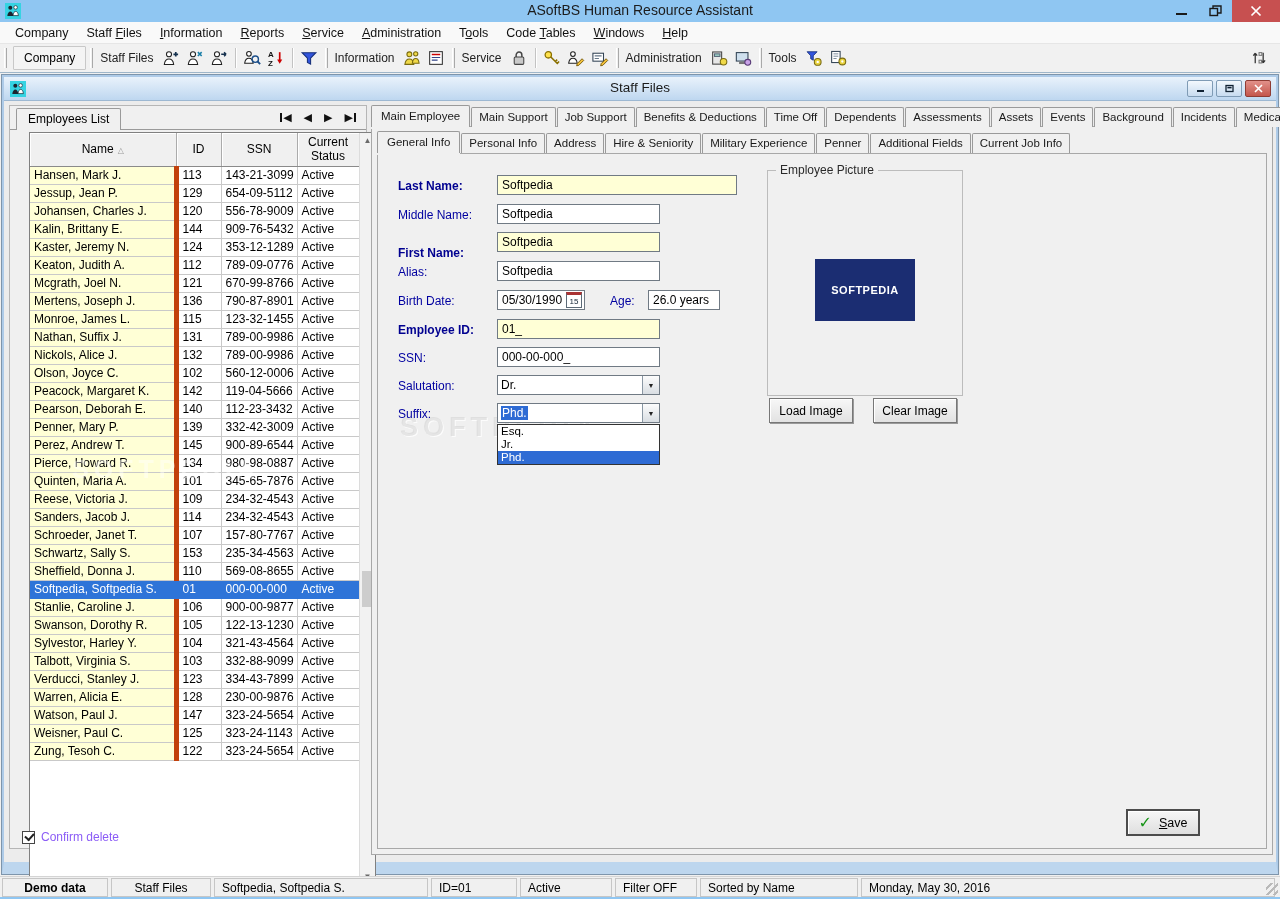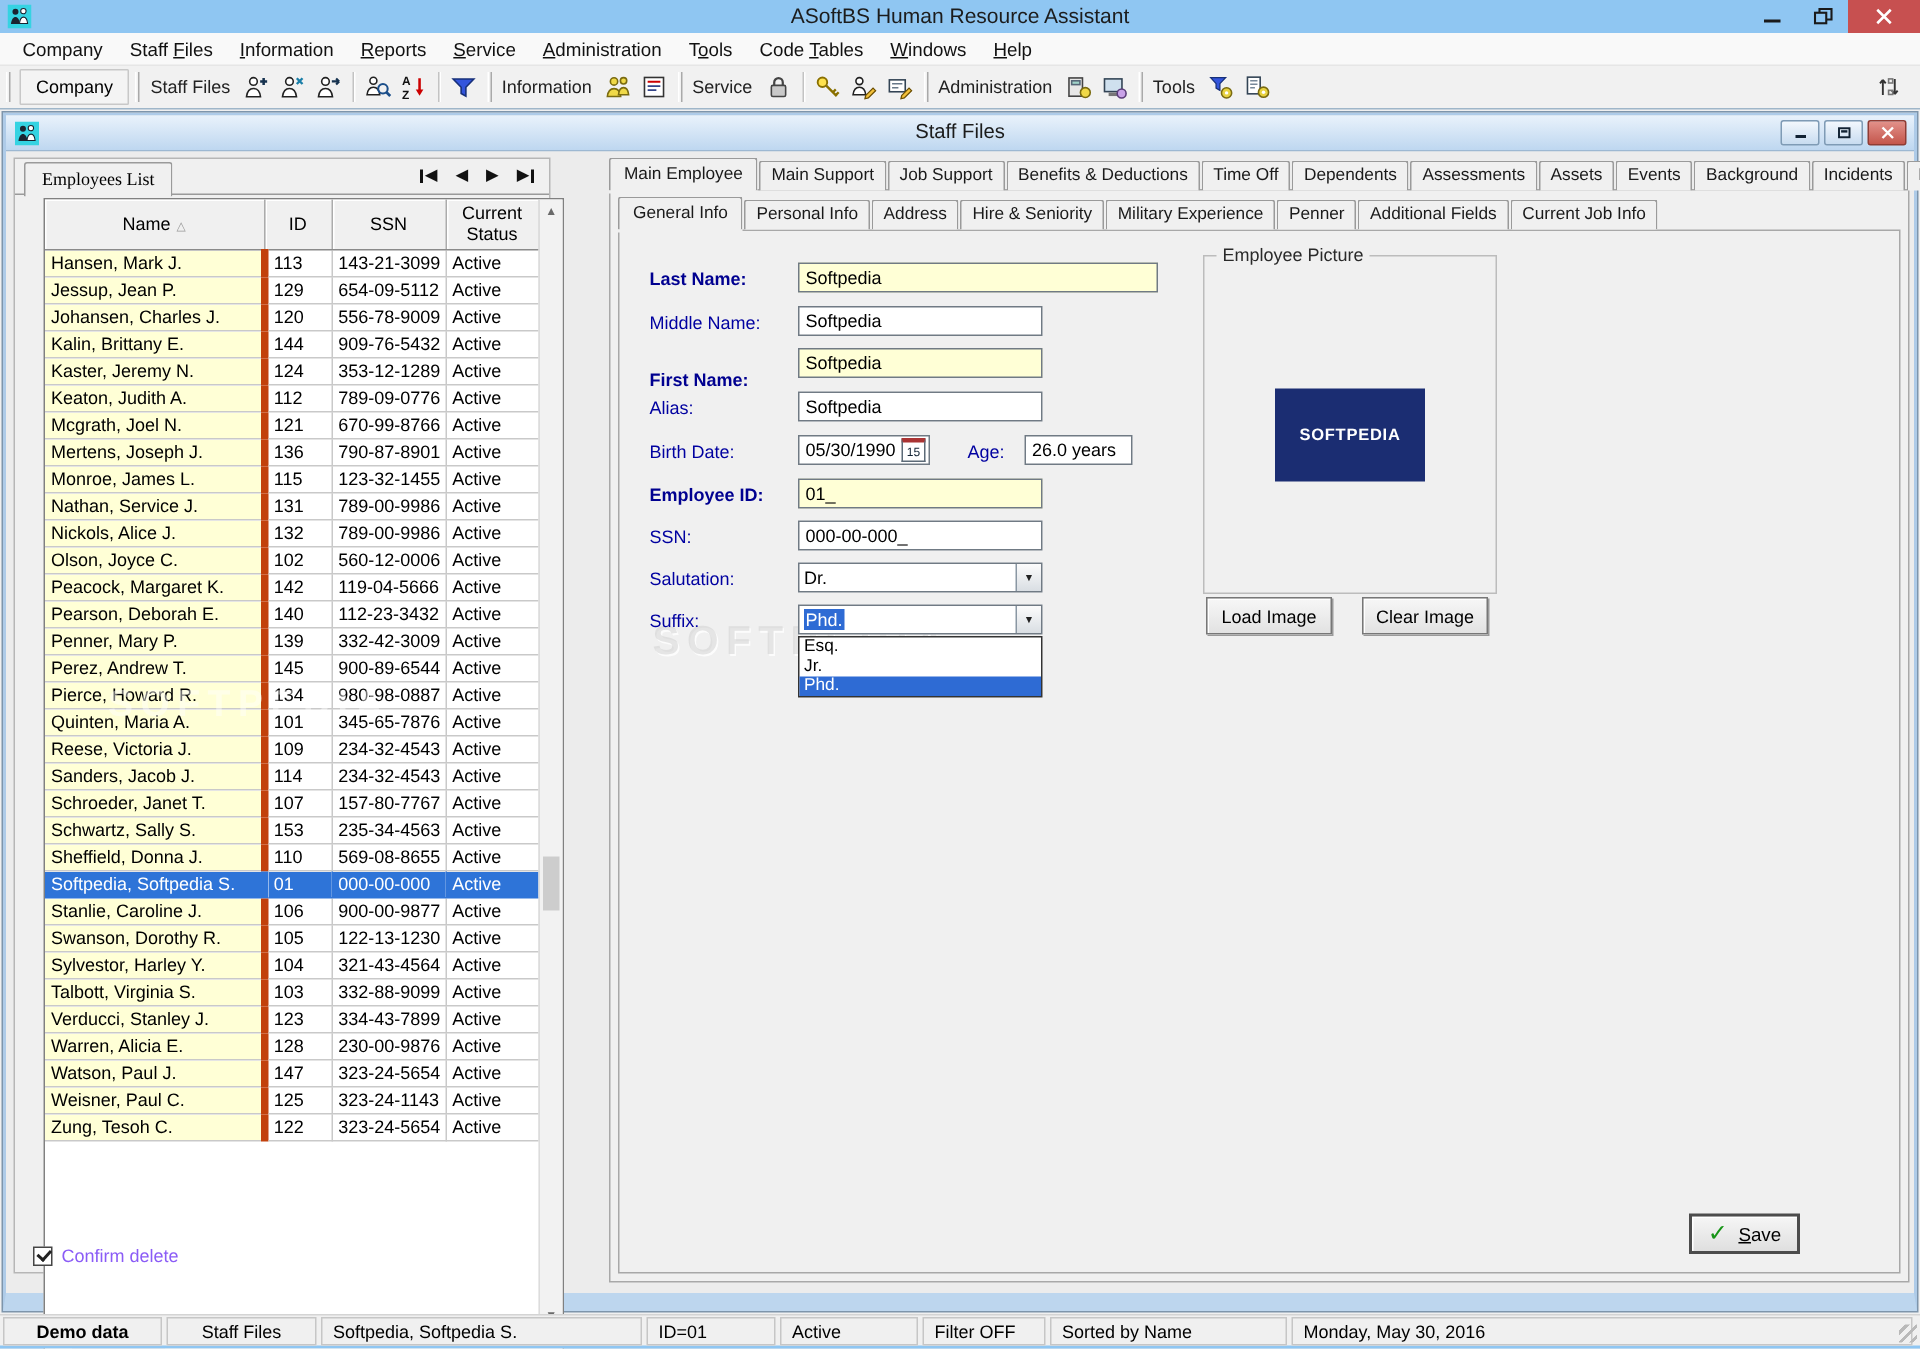--- a/index.html
+++ b/index.html
@@ -50,21 +50,21 @@
   .cc-btn { width:26px; height:17px; border:1px solid #7f9bb5; border-radius:2px;
             background:linear-gradient(#f3f8fd,#c8dcf0); display:flex; align-items:center;
             justify-content:center; color:#123; font-size:9px; }
   .cc-btn svg { width:11px; height:9px; }
   .cc-close { background:linear-gradient(#e2918a,#c4564c); border-color:#8f3c34; }
   .child-body { position:relative; height:760px; background:#ececec; }
 
   
   .left-panel { position:absolute; left:5px; top:4px; width:358px; height:744px;
                 background:#f0f0f0; border:1px solid #b6b6b6; }
-  .etabrow { position:relative; height:24px; border-bottom:1px solid #9a9a9a;font-family:Liberation Serif, serif; }
+  .etabrow { position:relative; height:24px; border-bottom:1px solid #9a9a9a; }
   .etab { position:relative; display:inline-block; margin:2px 0 -1px 6px; padding:3px 11px 4px;
           border:1px solid #9a9a9a; border-bottom:none; border-radius:2px 2px 0 0;
           background:#f0f0f0; z-index:2; font-size:12px; }
   .nav-arrows { position:absolute; right:10px; top:4px; display:flex; gap:12px; font-size:11px; color:#111; }
   .nav-arrows span { cursor:default; line-height:14px; }
   .nav-first, .nav-last { display:flex; align-items:center; gap:1px; }
   .nav-bar { display:inline-block; width:2px; height:9px; background:#111; }
 
   
   .grid-outer { position:absolute; top:26px; left:19px; width:347px; height:770px;
@@ -103,21 +103,21 @@
                      border-left:2px solid #222; border-bottom:2px solid #222; transform:rotate(-48deg); }
   .confirm-label { color:#8b5cf6; font-size:12px; }
 
   
   .wm { position:absolute; font-weight:bold; letter-spacing:5px; pointer-events:none; z-index:6; }
   .wm-grid { left:42px; top:322px; font-size:25px; color:rgba(255,255,255,.45); }
   .wm-form { left:22px; top:258px; font-size:27px; color:rgba(205,205,205,.5);
              text-shadow:1px 1px 0 rgba(255,255,255,.8); z-index:0; }
 
   
-  .right-panel { position:absolute; left:367px; top:4px; right:3px; height:750px;margin-left:35px; }
+  .right-panel { position:absolute; left:367px; top:4px; right:3px; height:750px; }
   .tabs { display:flex; align-items:flex-end; position:relative; z-index:2; }
   .tabs .tab { border:1px solid #9a9a9a; border-bottom:none; background:#f0f0f0;
                padding:3px 7px 4px; margin-right:1px; margin-bottom:-1px; font-size:11.5px;
                white-space:nowrap; border-radius:2px 2px 0 0; color:#1a1a1a; }
   .tabs .tab.active { padding:4px 9px 5px; position:relative; z-index:3; box-shadow:0 2px 0 #f0f0f0; }
   .main-page { position:absolute; top:21px; left:0; right:0; bottom:0; border:1px solid #a8a8a8;
                background:#f0f0f0; }
   .sub-tabs { margin:4px 0 0 5px; }
   .sub-page { position:absolute; top:26px; left:5px; right:5px; bottom:5px; border:1px solid #a8a8a8;
               background:#f0f0f0; }
@@ -490,21 +490,21 @@
                   <td>790-87-8901</td>
                   <td>Active</td>
                 </tr>
                 <tr>
                   <td class="td-name">Monroe, James L.</td>
                   <td>115</td>
                   <td>123-32-1455</td>
                   <td>Active</td>
                 </tr>
                 <tr>
-                  <td class="td-name">Nathan, Service J.</td>
+                  <td class="td-name">Nathan, Suffix J.</td>
                   <td>131</td>
                   <td>789-00-9986</td>
                   <td>Active</td>
                 </tr>
                 <tr>
                   <td class="td-name">Nickols, Alice J.</td>
                   <td>132</td>
                   <td>789-00-9986</td>
                   <td>Active</td>
                 </tr>

